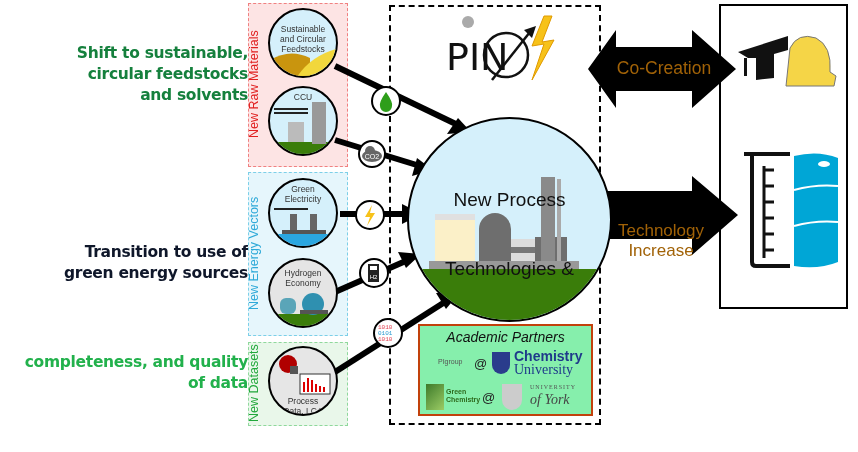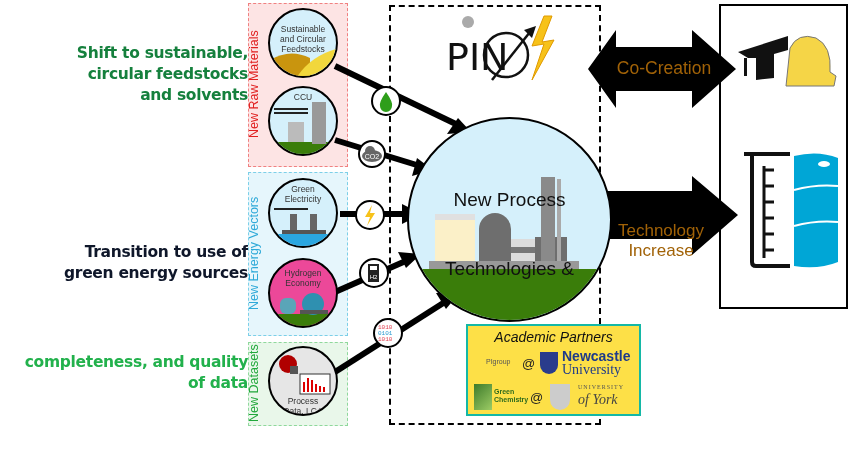--- a/index.html
+++ b/index.html
@@ -10,21 +10,21 @@
   .cat-box { position:absolute; left:248px; width:100px; border:1.5px dashed; box-sizing:border-box; }
   .cat-label { position:absolute; left:-2px; width:22px; writing-mode:vertical-rl; transform:rotate(180deg); font-size:12.5px; text-align:center; white-space:nowrap; }
   .circle { position:absolute; border:2px solid #000; border-radius:50%; overflow:hidden; box-sizing:border-box; }
   .ctext { position:absolute; left:0; right:0; text-align:center; font-size:8.5px; color:#333; line-height:10px; }
   .center-box { position:absolute; left:389px; top:5px; width:212px; height:420px; border:2px dashed #000; box-sizing:border-box; }
   .right-box { position:absolute; left:719px; top:4px; width:129px; height:305px; border:2px solid #000; box-sizing:border-box; }
   .big-circle { position:absolute; left:407px; top:117px; width:205px; height:205px; border:2px solid #000; border-radius:50%; overflow:hidden; background:#d5f0fb; box-sizing:border-box; }
   .big-title { position:absolute; left:0; right:0; top:22px; text-align:center; font-size:19px; line-height:21px; color:#111; z-index:3; }
   .big-title span { display:block;margin-top:48px; }
   .arrow-label { position:absolute; color:#a16207; font-size:17px; text-align:center; line-height:20px; }
-  .partners { position:absolute; left:418px; top:324px; width:175px; height:92px; border:2px solid #14b8a6; background:#fde047; box-sizing:border-box;margin-left:48px; }
+  .partners { position:absolute; left:418px; top:324px; width:175px; height:92px; border:2px solid #c2410c; background:#86efac; box-sizing:border-box; }
   .partners-title { position:absolute; left:0; right:0; top:3px; text-align:center; font-style:italic; font-size:14px; color:#111; }
 </style>
 </head>
 <body>
 
 <div class="goal" style="top:43px;color:#15803d;">
   <span>Shift to sustainable,</span>
   <span>circular feedstocks</span>
   <span>and solvents</span>
 </div>
@@ -92,21 +92,21 @@
 <div class="circle" style="left:268px;top:178px;width:70px;height:70px;background:#d5f0fb;">
   <div class="ctext" style="top:4px;padding:0 14px;">Green Electricity</div>
   <svg class="abs" style="left:0;top:0;" width="70" height="70">
     <rect x="0" y="54" width="70" height="16" fill="#2aa6e0"></rect>
     <rect x="20" y="34" width="7" height="18" fill="#666"></rect>
     <rect x="40" y="34" width="7" height="18" fill="#666"></rect>
     <rect x="12" y="50" width="44" height="4" fill="#555"></rect>
     <rect x="4" y="28" width="34" height="2" fill="#222"></rect>
   </svg>
 </div>
-<div class="circle" style="left:268px;top:258px;width:70px;height:70px;background:#ec4899;">
+<div class="circle" style="left:268px;top:258px;width:70px;height:70px;background:#e5e5e5;">
   <div class="ctext" style="top:8px;padding:0 10px;">Hydrogen Economy</div>
   <svg class="abs" style="left:0;top:0;" width="70" height="70">
     <rect x="0" y="54" width="70" height="16" fill="#3a7d0a"></rect>
     <rect x="10" y="38" width="16" height="16" rx="6" fill="#5aa5b8"></rect>
     <circle cx="43" cy="44" r="11" fill="#2f90b0"></circle>
     <rect x="30" y="50" width="28" height="4" fill="#555"></rect>
   </svg>
 </div>
 <div class="circle" style="left:268px;top:346px;width:70px;height:70px;background:#e6e6e6;">
   <svg class="abs" style="left:0;top:0;" width="70" height="70">
@@ -208,21 +208,21 @@
   <ellipse cx="82" cy="14" rx="6" ry="3" fill="#fff"></ellipse>
   <path d="M52,40 Q74,34 96,36 M52,76 Q74,70 96,72" stroke="#fff" stroke-width="2" fill="none"></path>
 </svg>
 
 <div class="partners">
   <div class="partners-title">Academic Partners</div>
   <div class="abs" style="left:6px;top:22px;width:162px;height:32px;">
     <span class="abs" style="left:12px;top:10px;font-size:7px;color:#555;">PIgroup</span>
     <span class="abs" style="left:48px;top:8px;font-size:13px;color:#222;">@</span>
     <span class="abs" style="left:66px;top:4px;width:18px;height:22px;background:#2a3c8c;border-radius:0 0 9px 9px;"></span>
-    <span class="abs" style="left:88px;top:1px;font-size:14px;font-weight:bold;color:#1e3a8a;line-height:14px;">Newcastle</span>
+    <span class="abs" style="left:88px;top:1px;font-size:14px;font-weight:bold;color:#1e3a8a;line-height:14px;">Chemistry</span>
     <span class="abs" style="left:88px;top:15px;font-size:14px;color:#1e3a8a;font-family:'Liberation Serif', serif;line-height:14px;">University</span>
   </div>
   <div class="abs" style="left:6px;top:56px;width:162px;height:32px;">
     <span class="abs" style="left:0;top:2px;width:18px;height:26px;background:linear-gradient(135deg,#3d7a2a,#9ccc65);"></span>
     <span class="abs" style="left:20px;top:6px;font-size:7px;font-weight:bold;color:#2e6b1e;width:30px;line-height:8px;">Green Chemistry</span>
     <span class="abs" style="left:56px;top:8px;font-size:13px;color:#222;">@</span>
     <span class="abs" style="left:76px;top:2px;width:20px;height:26px;background:#ccc;border-radius:0 0 10px 10px;"></span>
     <span class="abs" style="left:104px;top:2px;font-size:6px;color:#555;letter-spacing:1px;font-family:'Liberation Serif', serif;">UNIVERSITY</span>
     <span class="abs" style="left:104px;top:10px;font-size:14px;font-style:italic;color:#444;font-family:'Liberation Serif', serif;">of York</span>
   </div>

